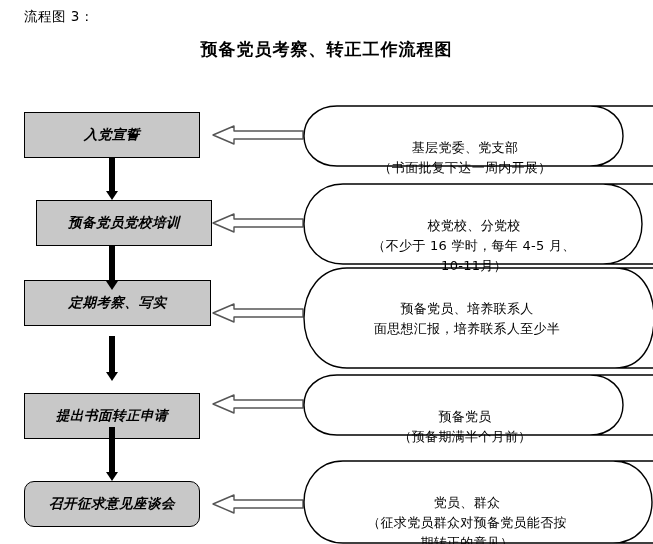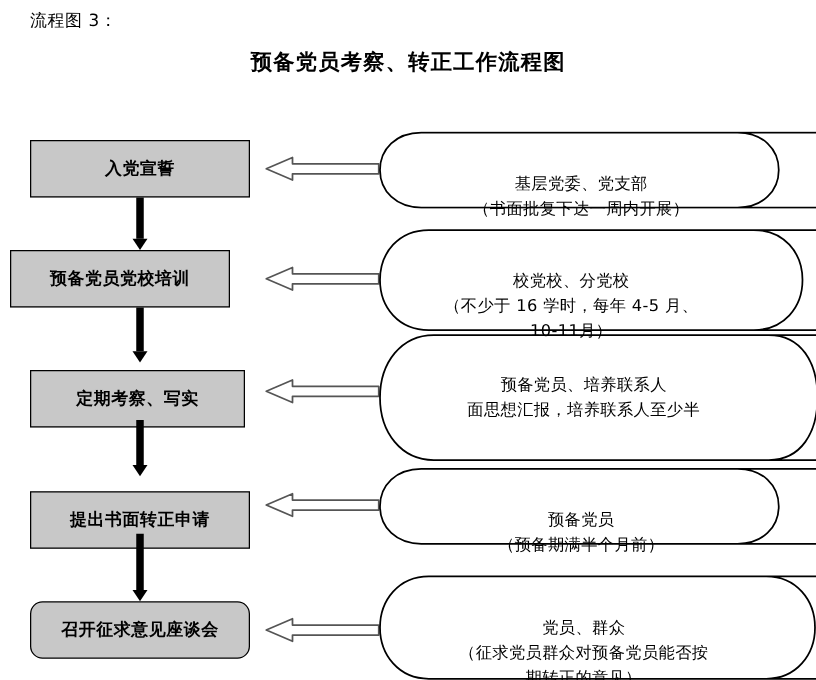--- a/index.html
+++ b/index.html
@@ -44,20 +44,21 @@
     box-sizing: border-box;
     background: #c8c8c8;
     border: 1.5px solid #000000;
     display: flex;
     align-items: center;
     justify-content: center;
     font-size: 13.5px;
     font-weight: bold;
     letter-spacing: 0.5px;
     white-space: nowrap;
+    font-style: italic;
   }
   
   .vconn {
     position: absolute;
     width: 10px;
   }
   .vconn .stem {
     position: absolute;
     left: 2px;
     top: 0;
@@ -100,25 +101,25 @@
 
 <div class="page">
 
   <div id="caption">流程图 3：</div>
   <div id="title">预备党员考察、转正工作流程图</div>
 
   <div class="node" style="left:24px; top:112px; width:176px; height:46px;">
     <span>入党宣誓</span>
   </div>
 
-  <div class="node" style="left:8px; top:200px; width:176px; height:46px;">
+  <div class="node" style="left:36px; top:200px; width:176px; height:46px;">
     <span>预备党员党校培训</span>
   </div>
 
-  <div class="node" style="left:24px; top:296px; width:172px; height:46px;">
+  <div class="node" style="left:24px; top:280px; width:187px; height:46px;">
     <span>定期考察、写实</span>
   </div>
 
   <div class="node" style="left:24px; top:381px; width:176px; height:46px;margin-top:12px;">
     <span>提出书面转正申请</span>
   </div>
 
   <div class="node" style="left:24px; top:481px; width:176px; height:46px;border-radius:10px;">
     <span>召开征求意见座谈会</span>
   </div>
@@ -176,21 +177,21 @@
     <div>基层党委、党支部</div>
     <div>（书面批复下达一周内开展）</div>
   </div>
 
   <div class="callout" style="left:303px; top:183px; width:352px; height:82px;">
     <svg width="352" height="82" viewBox="0 0 352 82" preserveAspectRatio="none">
       <path d="M40,1 L352,1 M40,81 L352,81 M40,1 C16,1 1,19 1,41 C1,63 16,81 40,81
                M300,1 C324,1 339,19 339,41 C339,63 324,81 300,81" fill="none" stroke="#000000" stroke-width="1.4"></path>
     </svg>
   </div>
-  <div class="callout-text" style="left:307px; top:192px; width:300px;">
+  <div class="callout-text" style="left:324px; top:192px; width:300px;">
     <div>校党校、分党校</div>
     <div>（不少于 16 学时，每年 4-5 月、</div>
     <div>10-11月）</div>
   </div>
 
   <div class="callout" style="left:303px; top:267px; width:352px; height:102px;">
     <svg width="352" height="102" viewBox="0 0 352 102" preserveAspectRatio="none">
       <path d="M44,1 L352,1 M44,101 L352,101 M44,1 C18,1 1,23 1,51 C1,79 18,101 44,101
                M312,1 C338,1 351,23 351,51 C351,79 338,101 312,101" fill="none" stroke="#000000" stroke-width="1.4"></path>
     </svg>

